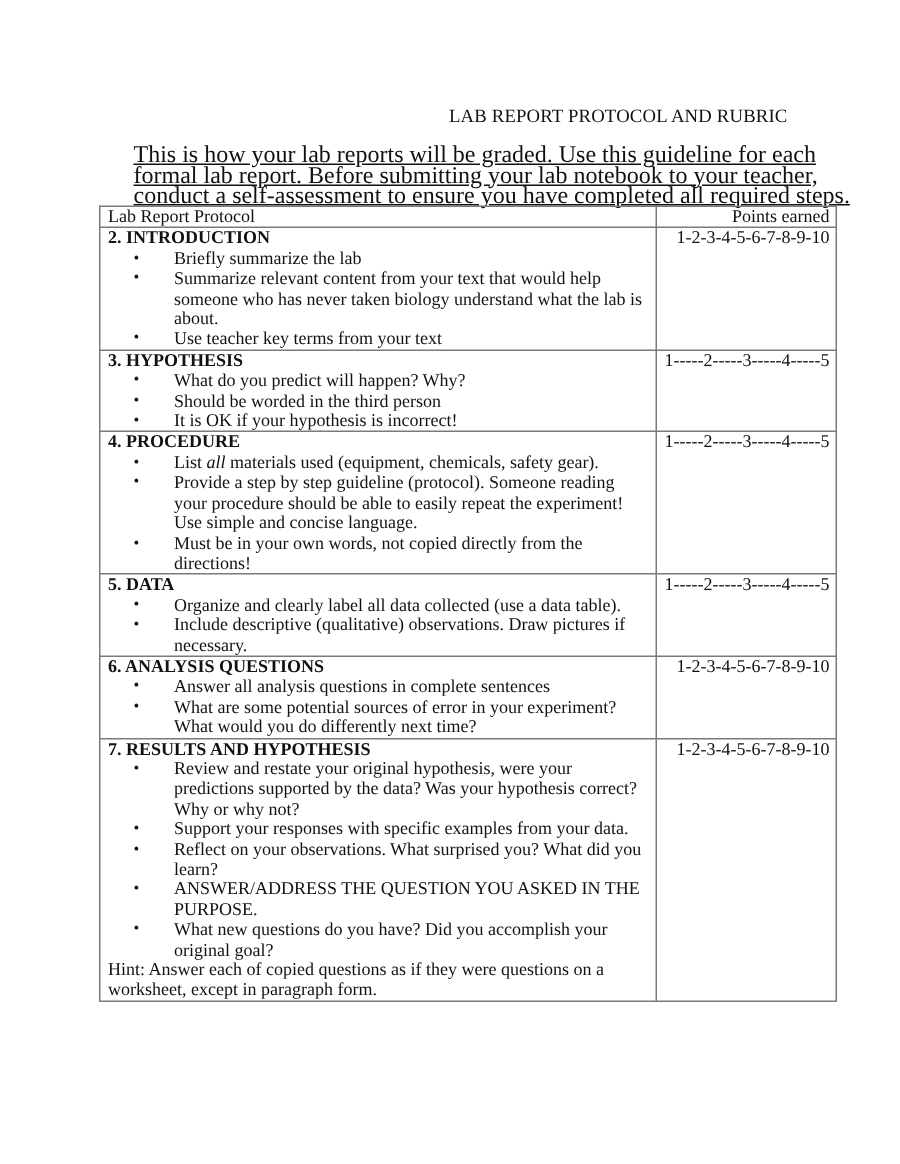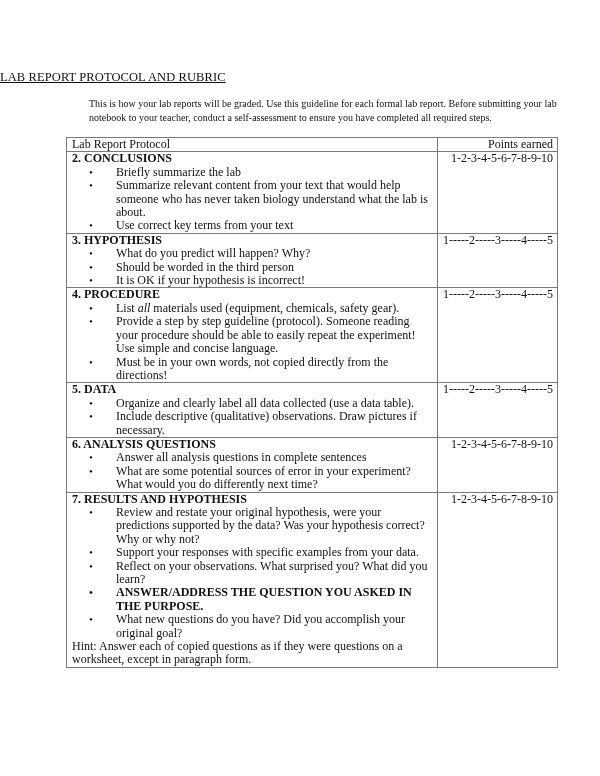--- a/index.html
+++ b/index.html
@@ -2,66 +2,66 @@
 <html><head>
 <meta charset="utf-8">
 <style>
   html, body { margin: 0; padding: 0; background: #ffffff; }
   body {
     width: 600px; height: 776px; position: relative; overflow: hidden;
     font-family: "Liberation Serif", "DejaVu Serif", serif;
     color: #111; font-size: 12px; line-height: 13.4px;
   }
   .title {
-    position: absolute; top: 71px; left: 0; width: 525px; text-align: left;
-    font-size: 12.5px; letter-spacing: 0.1px; text-decoration: underline;
+    position: absolute; top: 71px; left: 0; width: 525px; text-align: right;
+    font-size: 12.5px; letter-spacing: 0.1px;
   }
   .intro {
-    position: absolute; top: 97px; left: 89px; width: 490px; font-size: 10px; line-height: 13.6px;
+    position: absolute; top: 97px; left: 89px; width: 490px; font-size: 16px; line-height: 13.6px; text-decoration: underline;
   }
   table.rubric {
     position: absolute; top: 137px; left: 66px; width: 490px;
     border-collapse: collapse; table-layout: fixed;
   }
   table.rubric td {
     border: 1px solid #7a7a7a; vertical-align: top; padding: 0 4px 0 5px;
     font-size: 12px; line-height: 13.4px; margin-left: 20px;
   }
   td.col-protocol { width: 361px; }
   td.col-points { width: 110px; padding-left: 5px; text-align: right; }
   .sec-title { font-weight: bold; }
   ul.bullets { margin: 0; padding: 0 0 0 44px; list-style: none; }
   ul.bullets li { position: relative; }
   ul.bullets li::before {
     content: "\2022"; position: absolute; left: -27px; top: 0; font-size: 11px;
   }
-  .bold { font-weight: bold; }
+  .bold { font-weight: normal; }
   .hint { }
 </style>
 </head>
 <body>
 
 <div class="title">LAB REPORT PROTOCOL AND RUBRIC</div>
 <div class="intro">This is how your lab reports will be graded. Use this guideline for each formal lab report. Before submitting your lab notebook to your teacher, conduct a self-assessment to ensure you have completed all required steps.</div>
 
 <table class="rubric">
   <tbody>
       <tr>
     <td class="col-protocol">Lab Report Protocol</td>
     <td class="col-points">Points earned</td>
   </tr>
 
 
   <tr>
     <td class="col-protocol">
-      <div class="sec-title"><span>2. </span><span>CONCLUSIONS</span></div>
+      <div class="sec-title"><span>2. </span><span>INTRODUCTION</span></div>
       <ul class="bullets">
         <li>Briefly summarize the lab</li>
         <li>Summarize relevant content from your text that would help someone who has never taken biology understand what the lab is about.</li>
-        <li>Use correct key terms from your text</li>
+        <li>Use teacher key terms from your text</li>
       </ul>
     </td>
     <td class="col-points">1-2-3-4-5-6-7-8-9-10</td>
   </tr>
 
   <tr>
     <td class="col-protocol">
       <div class="sec-title"><span>3. </span><span>HYPOTHESIS</span></div>
       <ul class="bullets">
         <li>What do you predict will happen? Why?</li>

